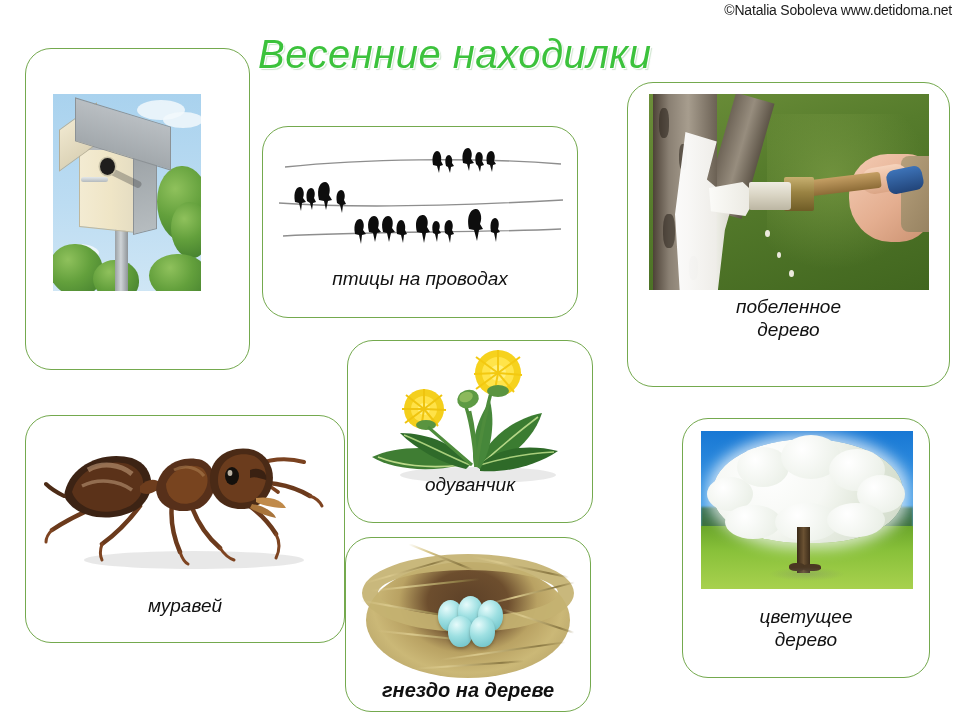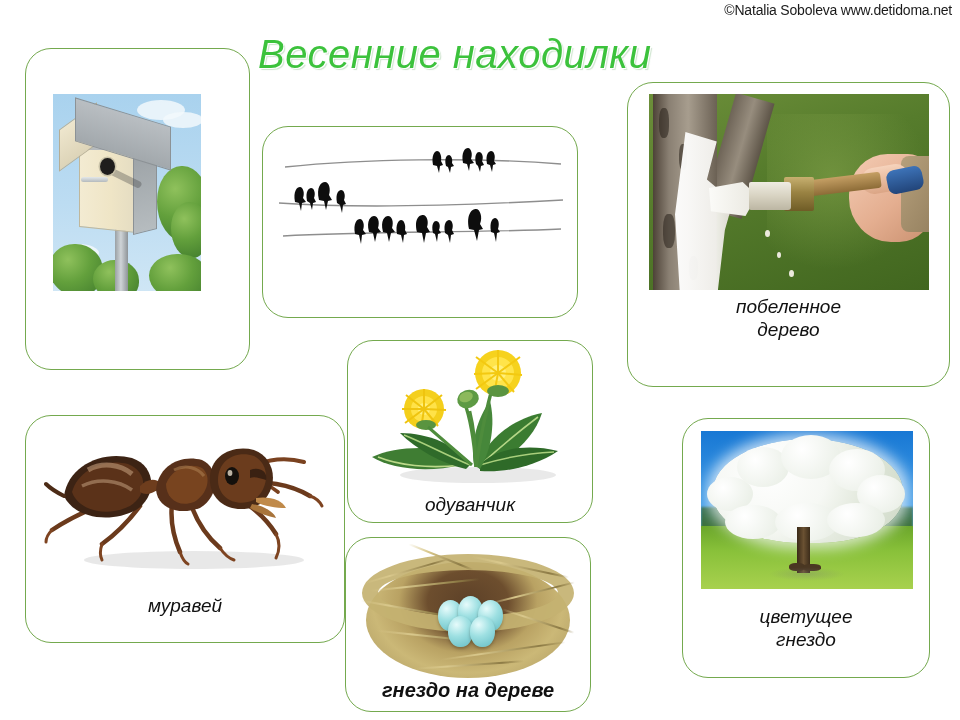--- a/index.html
+++ b/index.html
@@ -345,20 +345,21 @@
         <path d="M96 95 c-3-12 2-16 5-16 4 0 6 6 4 12 l3 4 -4 1 -2 9 -2 -9 -4 -1z"></path>
         <path d="M110 95 c-3-12 2-16 5-16 4 0 6 6 4 12 l3 4 -4 1 -2 9 -2 -9 -4 -1z"></path>
         <path d="M124 97 c-2-10 2-14 4-14 3 0 5 5 4 10 l2 4 -3 1 -1 8 -2 -8 -4 -1z"></path>
         <path d="M144 95 c-3-13 2-17 6-17 4 0 6 7 4 12 l3 5 -4 1 -2 10 -2 -10 -5 -1z"></path>
         <path d="M160 96 c-2-9 1-12 3-12 3 0 5 4 3 9 l2 3 -3 1 -1 8 -2 -8 -2 -1z"></path>
         <path d="M172 96 c-2-10 2-13 4-13 3 0 5 5 3 10 l2 4 -3 1 -1 8 -2 -8 -3 -2z"></path>
         <path d="M196 92 c-3-15 3-20 7-20 4 0 7 8 4 15 l3 5 -4 1 -2 11 -3 -11 -5 -1z"></path>
         <path d="M218 95 c-2-11 2-14 4-14 3 0 5 5 3 11 l2 3 -3 1 -1 9 -2 -9 -3 -1z"></path>
       </g>
     </svg>
+    <div class="card-label" style="top:140px;">птицы на проводах</div>
   </div>
 
   <div class="card" id="card-whitewash">
     <div class="photo" id="photo-whitewash">
       <div class="ww-grass"></div>
       <div class="ww-grass-blur"></div>
       <div class="ww-branch"></div>
       <div class="ww-trunk"></div>
       <div class="ww-bark" style="left:10px;top:14px;width:10px;height:30px;"></div>
       <div class="ww-bark" style="left:30px;top:50px;width:8px;height:26px;"></div>
@@ -432,21 +433,21 @@
             <line x1="58" y1="62" x2="80" y2="63"></line>
           <line x1="58" y1="62" x2="72" y2="79"></line>
             <line x1="58" y1="62" x2="55" y2="82"></line>
           <line x1="58" y1="62" x2="39" y2="76"></line>
             <line x1="58" y1="62" x2="36" y2="62"></line>
         </g>
         <ellipse cx="60" cy="78" rx="10" ry="5" fill="#5a9440"></ellipse>
         <path d="M62 80 C 76 92, 92 106, 106 118" stroke="#4e8c3c" stroke-width="3" fill="none"></path>
       </g>
     </svg>
-    <div class="card-label" style="top:152px;">одуванчик</div>
+    <div class="card-label" style="top:132px;">одуванчик</div>
   </div>
 
   <div class="card" id="card-nest">
     <div class="photo" id="photo-nest">
       <div class="nest-bowl"></div>
       <div class="nest-rim"></div>
       <div class="nest-straw" style="left:2px;top:26px;width:90px;transform:rotate(-16deg);"></div>
       <div class="nest-straw" style="left:10px;top:40px;width:110px;transform:rotate(-6deg);"></div>
       <div class="nest-straw" style="left:0px;top:64px;width:96px;transform:rotate(10deg);"></div>
       <div class="nest-straw" style="left:16px;top:92px;width:120px;transform:rotate(6deg);"></div>
@@ -526,16 +527,16 @@
       <div class="bl-puff" style="left:156px;top:44px;width:48px;height:38px;"></div>
       <div class="bl-puff" style="left:24px;top:74px;width:56px;height:34px;"></div>
       <div class="bl-puff" style="left:74px;top:72px;width:64px;height:38px;"></div>
       <div class="bl-puff" style="left:126px;top:72px;width:58px;height:34px;"></div>
       <div class="bl-trunk"></div>
       <div class="bl-root" style="left:88px;top:132px;width:16px;height:8px;"></div>
       <div class="bl-root" style="left:102px;top:133px;width:18px;height:7px;"></div>
       <div class="shadow-soft" style="left:68px;top:136px;width:76px;height:14px;"></div>
     </div>
     <div class="card-label" style="top:186px;">цветущее
-гнездо</div>
+дерево</div>
   </div>
 
 </div>
 
 </body></html>

